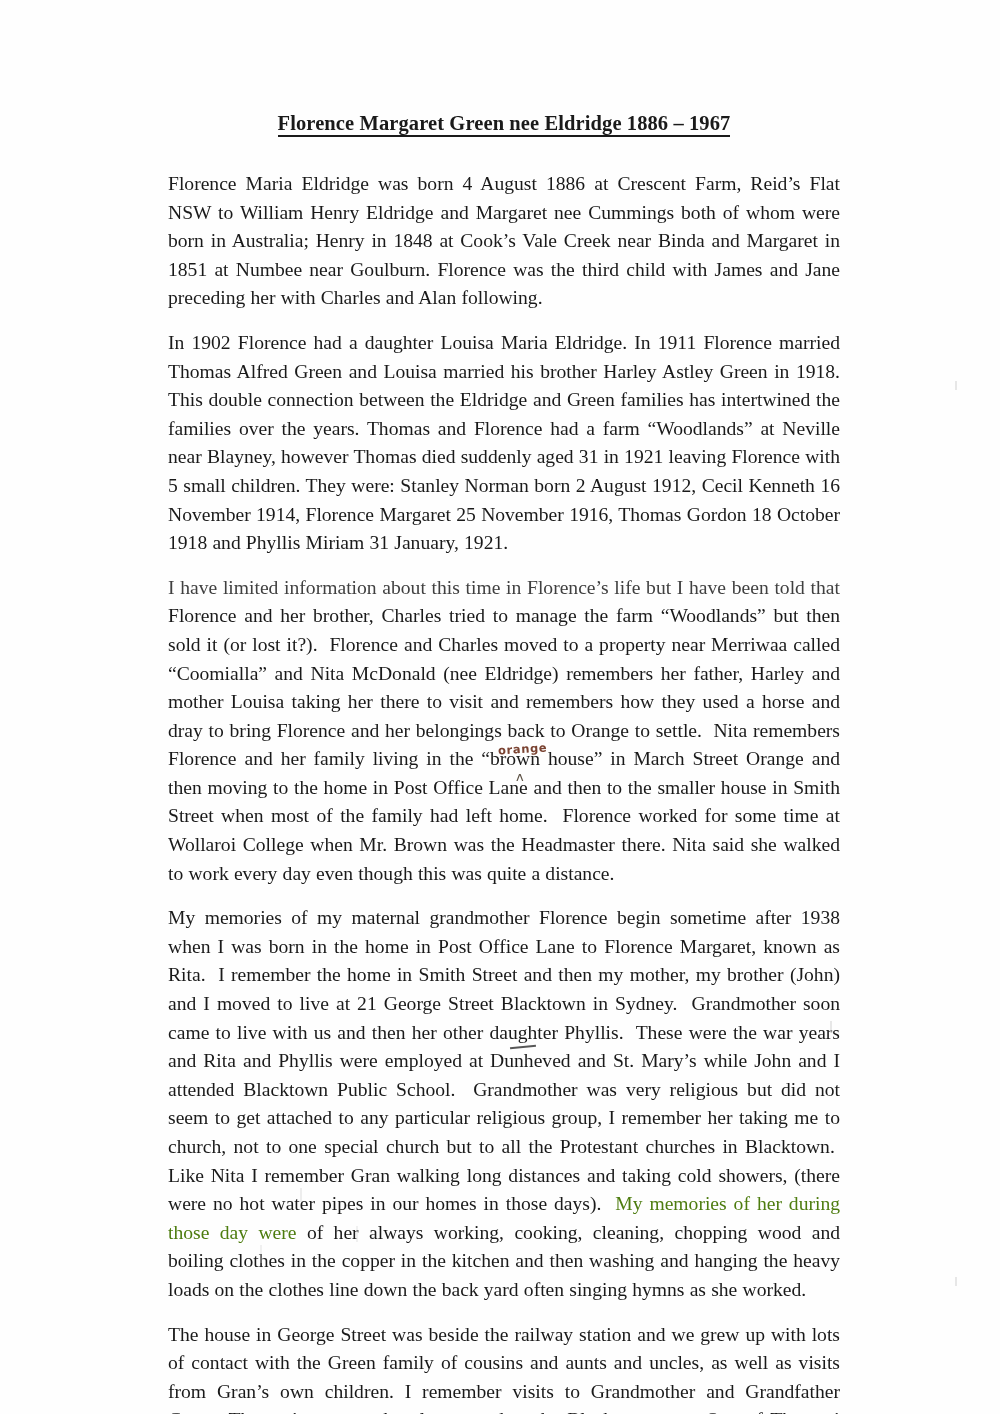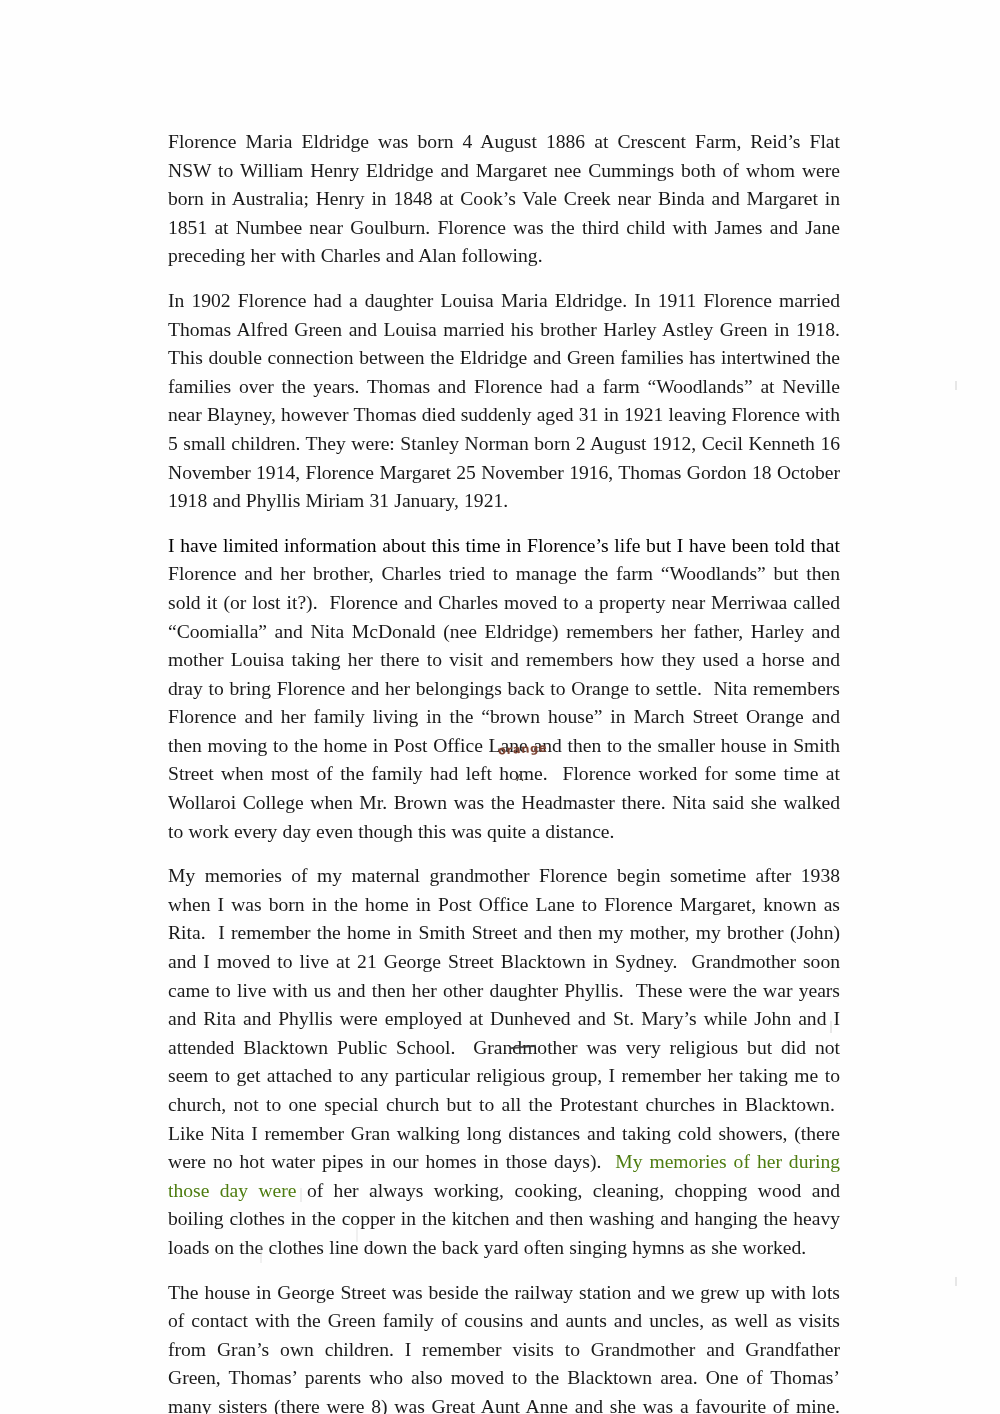--- a/index.html
+++ b/index.html
@@ -43,21 +43,21 @@
     font-size: 19.6px;
     line-height: 28.6px;
     word-spacing: 0.3px;
     -webkit-hyphens: none;
     hyphens: none;
   }
   p.para:last-child {
     text-align: justify;
   }
   
-  .faded-1 { color: #000000; }
+  .faded-1 { color: #404040; }
   .faded-2 { color: #4d7c0f; }
   
   .handwrite-layer {
     position: absolute;
     left: 0; top: 0;
     width: 1000px; height: 1414px;
     pointer-events: none;
   }
   .hw-word {
     position: absolute;
@@ -102,20 +102,21 @@
   .sp-e { left: 356px; top: 1226px; width: 2px; height: 16px; opacity: 0.3; }
   .sp-f { left: 260px; top: 1245px; width: 2px; height: 18px; opacity: 0.3; }
 </style>
 </head>
 <body>
 
 <div class="page">
 
   <div class="content">
 
+    <div class="doc-title"><span class="title-inner">Florence Margaret Green nee Eldridge  1886 – 1967</span></div>
 
     <p class="para">Florence Maria Eldridge was born 4 August 1886 at Crescent Farm, Reid’s Flat NSW to William Henry Eldridge and Margaret nee Cummings both of whom were born in Australia; Henry in 1848 at Cook’s Vale Creek near Binda and Margaret in 1851 at Numbee near Goulburn. Florence was the third child with James and Jane preceding her with Charles and Alan following.</p>
 
     <p class="para">In 1902 Florence had a daughter Louisa Maria Eldridge.  In 1911 Florence married Thomas Alfred Green and Louisa married his brother Harley Astley Green in 1918. This double connection between the Eldridge and Green families has intertwined the families over the years.  Thomas and Florence had a farm “Woodlands” at Neville near Blayney, however Thomas died suddenly aged 31 in 1921 leaving Florence with 5 small children.  They were: Stanley Norman born 2 August 1912, Cecil Kenneth 16 November 1914, Florence Margaret 25 November 1916, Thomas Gordon 18 October 1918 and Phyllis Miriam 31 January, 1921.</p>
 
     <p class="para"><span class="faded-1">I have limited information about this time in Florence’s life but I have been told that</span> Florence and her brother, Charles tried to manage the farm “Woodlands” but then sold it (or lost it?).&nbsp; Florence and Charles moved to a property near Merriwaa called “Coomialla” and Nita McDonald (nee Eldridge) remembers her father, Harley and mother Louisa taking her there to visit and remembers how they used a horse and dray to bring Florence and her belongings back to Orange to settle.&nbsp; Nita remembers Florence and her family living in the “brown house” in March Street Orange and then moving to the home in Post Office Lane and then to the smaller house in Smith Street when most of the family had left home.&nbsp; Florence worked for some time at Wollaroi College when Mr. Brown was the Headmaster there. Nita said she walked to work every day even though this was quite a distance.</p>
 
     <p class="para">My memories of my maternal grandmother Florence begin sometime after 1938 when I was born in the home in Post Office Lane to Florence Margaret, known as Rita.&nbsp; I remember the home in Smith Street and then my mother, my brother (John) and I moved to live at 21 George Street Blacktown in Sydney.&nbsp; Grandmother soon came to live with us and then her other daughter Phyllis.&nbsp; These were the war years and Rita and Phyllis were employed at Dunheved and St. Mary’s while John and I attended Blacktown Public School.&nbsp; Grandmother was very religious but did not seem to get attached to any particular religious group, I remember her taking me to church, not to one special church but to all the Protestant churches in Blacktown.&nbsp; Like Nita I remember Gran walking long distances and taking cold showers, (there were no hot water pipes in our homes in those days).&nbsp; <span class="faded-2">My memories of her during those day were</span> of her always working, cooking, cleaning, chopping wood and boiling clothes in the copper in the kitchen and then washing and hanging the heavy loads on the clothes line down the back yard often singing hymns as she worked.</p>
 
     <p class="para">The house in George Street was beside the railway station and we grew up with lots of contact with the Green family of cousins and aunts and uncles, as well as visits from Gran’s own children. I remember visits to Grandmother and Grandfather Green, Thomas’ parents who also moved to the Blacktown area.  One of Thomas’ many sisters (there were 8) was Great Aunt Anne and she was a favourite of mine.  She lived on Sunnyholt Road, Blacktown Road about 2 miles from our place.  We often walked out there to visit.</p>

